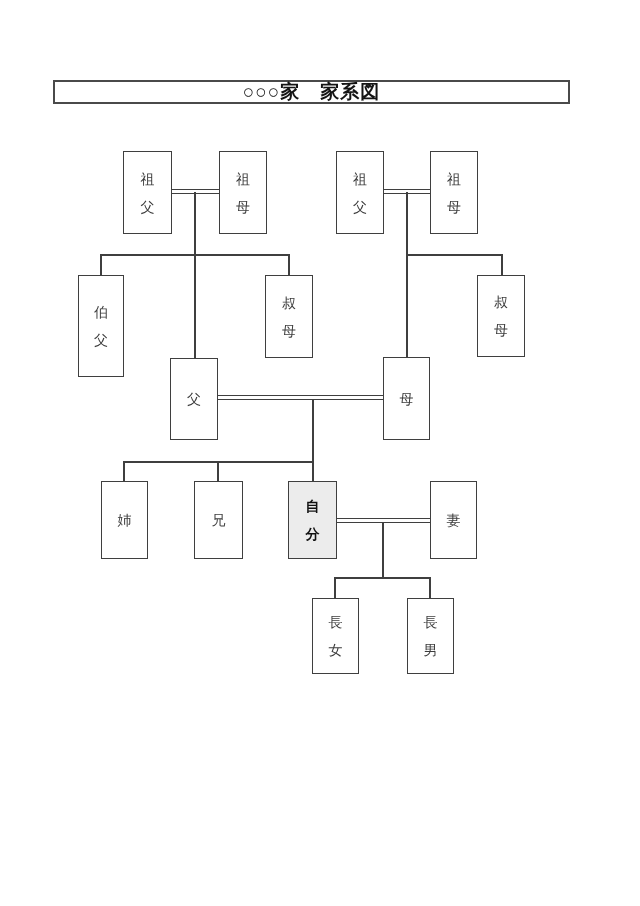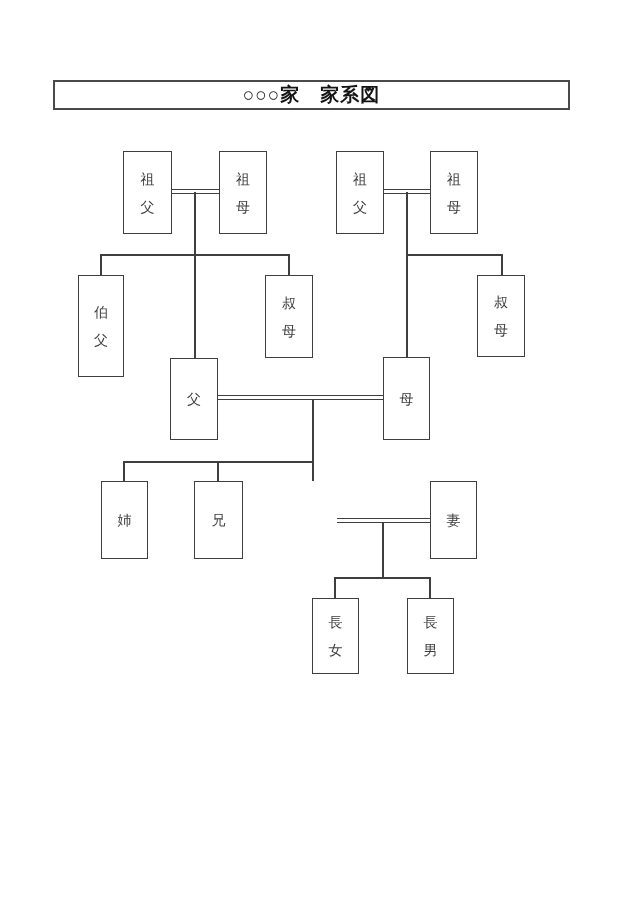--- a/index.html
+++ b/index.html
@@ -12,21 +12,21 @@
   html,body{margin:0;padding:0;background:var(--bg);}
   .canvas{
     position:relative;
     width:640px;height:906px;
     background:var(--bg);
     font-family:"Liberation Sans","DejaVu Sans",sans-serif;
     overflow:hidden;
   }
   
   .title-box{
-    position:absolute;left:53px;top:80px;width:517px;height:30px;
+    position:absolute;left:53px;top:80px;width:517px;height:24px;
     border:2px solid #4a4a4a;background:#fff;
     display:flex;align-items:center;justify-content:center;
     box-sizing:border-box;
   }
   .title-box .title-text{
     font-size:19px;font-weight:bold;color:#141414;letter-spacing:1px;
   }
   
   .node{
     position:absolute;
@@ -92,20 +92,23 @@
   <div class="node" style="left:383px;top:357px;width:47px;height:83px;">
     <span class="label">母</span>
   </div>
 
   <div class="node" style="left:101px;top:481px;width:47px;height:78px;">
     <span class="label">姉</span>
   </div>
   <div class="node" style="left:194px;top:481px;width:49px;height:78px;">
     <span class="label">兄</span>
   </div>
+  <div class="node self" style="left:288px;top:481px;width:49px;height:78px;">
+    <span class="label">自分</span>
+  </div>
   <div class="node" style="left:430px;top:481px;width:47px;height:78px;">
     <span class="label">妻</span>
   </div>
 
   <div class="node" style="left:312px;top:598px;width:47px;height:76px;">
     <span class="label">長女</span>
   </div>
   <div class="node" style="left:407px;top:598px;width:47px;height:76px;">
     <span class="label">長男</span>
   </div>

